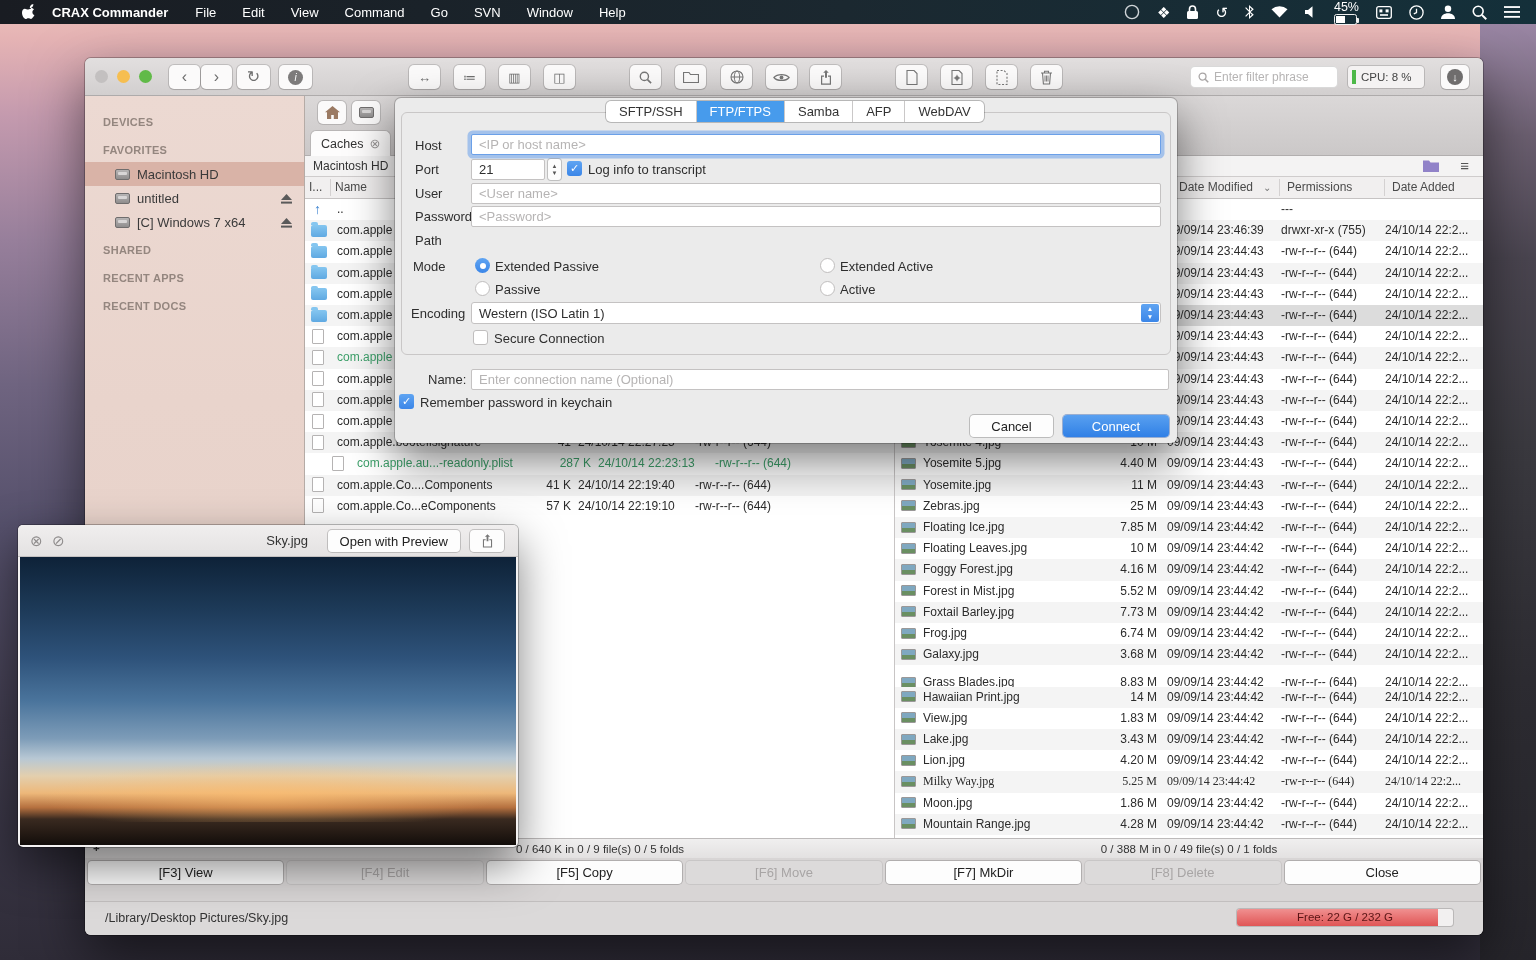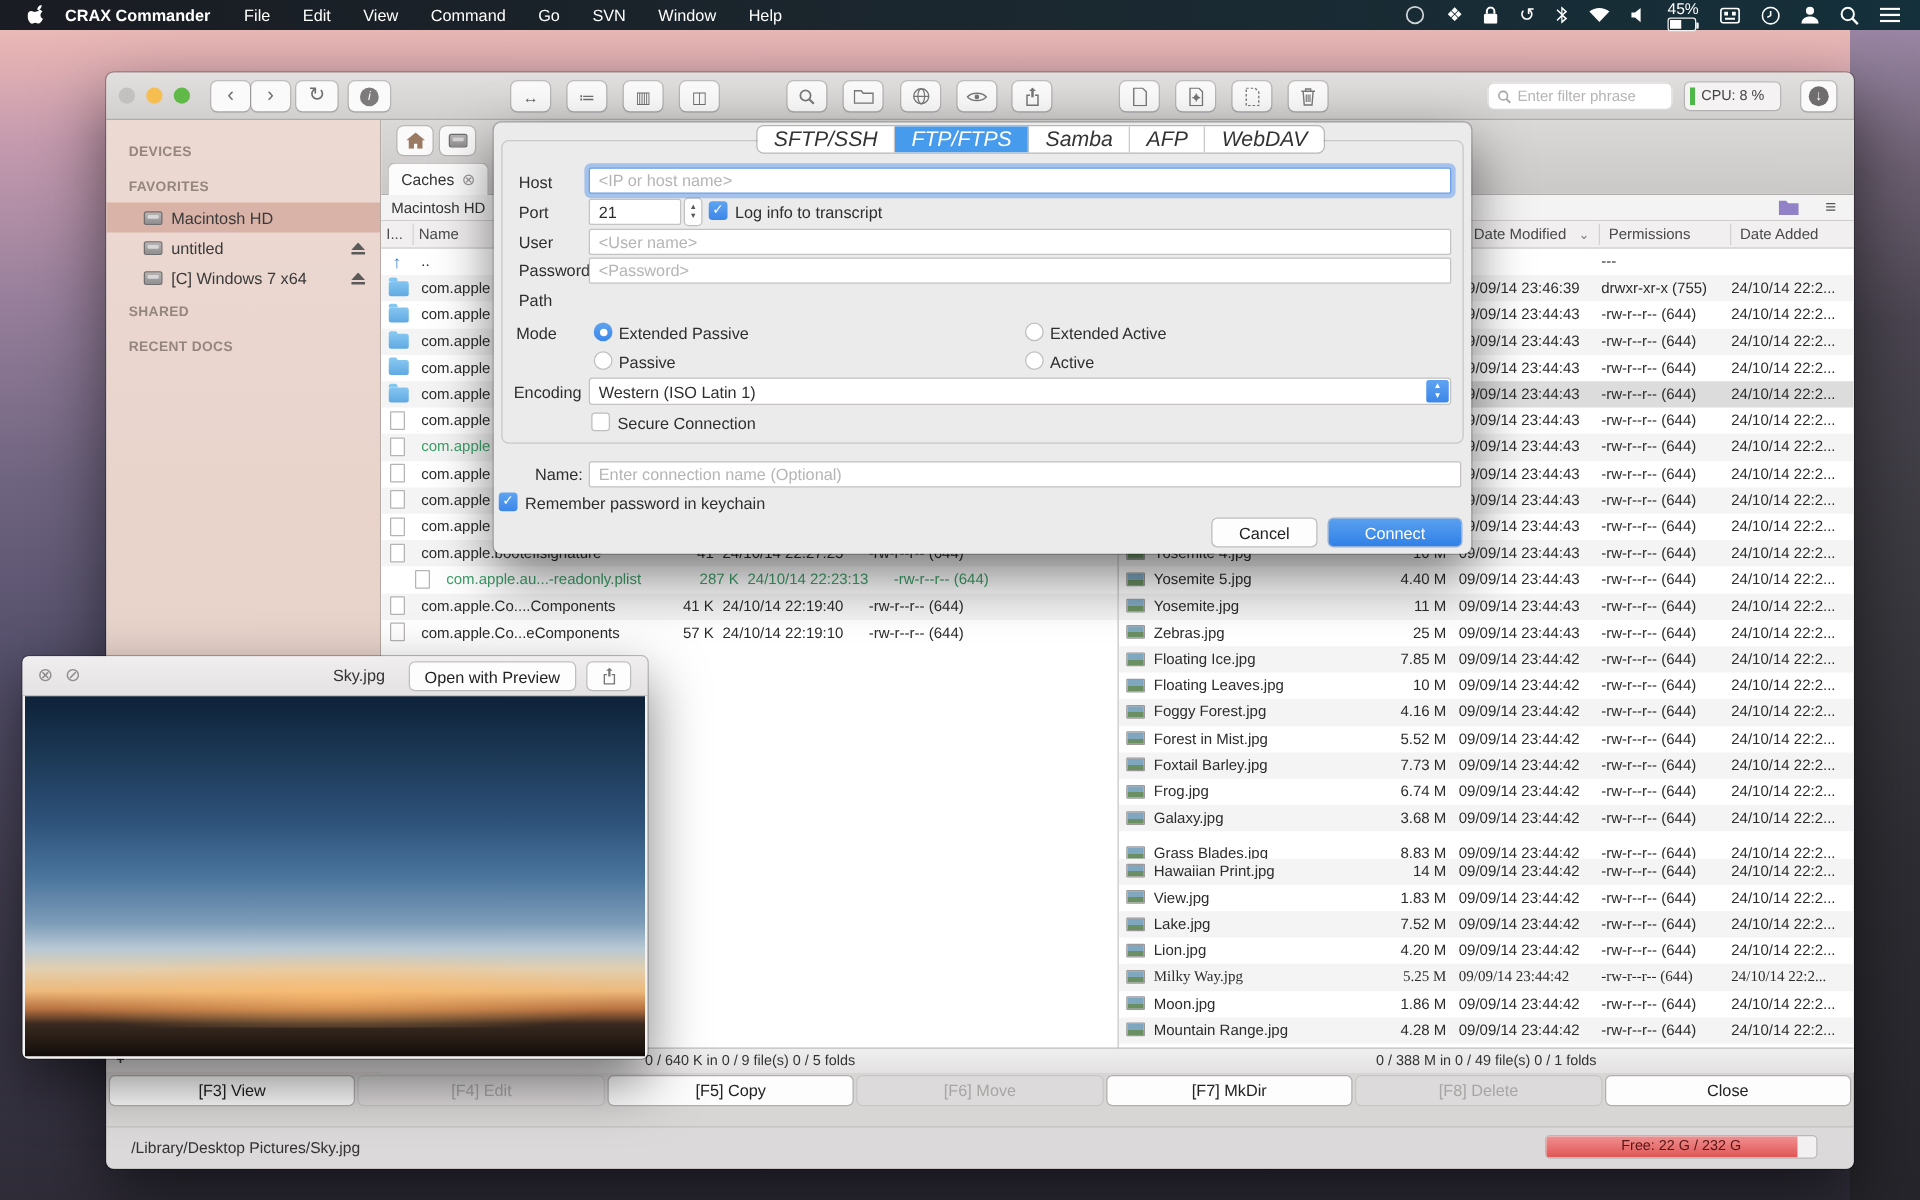--- a/index.html
+++ b/index.html
@@ -99,21 +99,21 @@
   .freebar { position:absolute; right:30px; top:7px; width:216px; height:17px; background:#f2f0f0; border-radius:3px;
     box-shadow:0 0 0 1px rgba(0,0,0,.15); overflow:hidden; }
   .freebar .fill { position:absolute; left:0; top:0; bottom:0; width:93%; background:linear-gradient(#f09090,#e05555); }
   .freebar .txt { position:absolute; width:100%; text-align:center; top:2px; font-size:11.5px; color:#5a1515; }
   
   .dialog { position:absolute; left:395px; top:98px; width:782px; height:345px; background:#ebebeb;
     border-radius:6px; box-shadow:0 18px 45px rgba(0,0,0,.5), 0 0 0 1px rgba(0,0,0,.2); z-index:20; font-size:13px; }
   .fieldset { position:absolute; left:6px; top:14px; width:770px; height:243px; border:1px solid #c9c7c7; border-radius:6px; }
   .segs { position:absolute; left:211px; top:3px; height:21px; display:flex; background:#fff; border-radius:5px;
     box-shadow:0 0 0 1px rgba(0,0,0,.22); overflow:hidden; z-index:2; }
-  .seg { padding:0 13px; display:flex; align-items:center; font-size:17px; color:#333; border-right:1px solid #cac8c8;font-style:italic; }
+  .seg { padding:0 13px; display:flex; align-items:center; font-size:13px; color:#333; border-right:1px solid #cac8c8; }
   .seg:last-child { border-right:none; }
   .seg.active { background:#479bec; color:#fff; }
   .dlabel { position:absolute; color:#2e2e2e; }
   .dinput { position:absolute; background:#fff; border:1px solid #c4c2c2; border-radius:2px; display:flex;
     align-items:center; padding:0 7px; font-size:13px; color:#2e2e2e; height:21px; }
   .ph { color:#b6b4b4; }
   .focusring { box-shadow:0 0 0 3.5px rgba(106,160,235,.55); border-color:#6ba0e8; }
   .stepper { position:absolute; width:13px; height:21px; background:#fdfdfd; border-radius:3px;
     box-shadow:0 0 0 1px rgba(0,0,0,.18); display:flex; flex-direction:column; align-items:center; justify-content:center;
     font-size:6px; color:#555; line-height:1.1; }
@@ -358,20 +358,21 @@
         </div>
         <div class="sb-item">
           <span class="drive-ic"></span>
           <span>[C] Windows 7 x64</span>
           <span class="sb-eject"><svg width="11" height="10" viewBox="0 0 11 10">
               <path d="M5.5 0L11 6H0z" fill="#5a5a5a"></path>
               <rect y="7.6" width="11" height="2" fill="#5a5a5a"></rect>
             </svg></span>
         </div>
         <div class="sb-label">SHARED</div>
+        <div class="sb-label">RECENT APPS</div>
         <div class="sb-label">RECENT DOCS</div>
       </div>
     </div>
 
   <div class="content">
     <div class="ptop">
       <span class="pbtn" style="left:13px;top:5px;width:28px;height:23px">
           <svg width="15" height="13" viewBox="0 0 15 13">
             <path d="M7.5 0L0 6.2h2V13h4.2V9h2.6v4H13V6.2h2z" fill="#9b7a63"></path>
           </svg>
@@ -714,21 +715,21 @@
           <span class="icon-thumb" style="left:6px"></span>
           <span class="cell" style="left:28px">View.jpg</span>
           <span class="cell" style="left:140px;width:122px;text-align:right">1.83 M</span>
           <span class="cell" style="left:272px">09/09/14 23:44:42</span>
           <span class="cell" style="left:386px">-rw-r--r-- (644)</span>
           <span class="cell" style="left:490px">24/10/14 22:2...</span>
         </div>
         <div class="frow alt" style="top: 530px;">
           <span class="icon-thumb" style="left:6px"></span>
           <span class="cell" style="left:28px">Lake.jpg</span>
-          <span class="cell" style="left:140px;width:122px;text-align:right">7.52 M</span>
+          <span class="cell" style="left:140px;width:122px;text-align:right">3.43 M</span>
           <span class="cell" style="left:272px">09/09/14 23:44:42</span>
           <span class="cell" style="left:386px">-rw-r--r-- (644)</span>
           <span class="cell" style="left:490px">24/10/14 22:2...</span>
         </div>
         <div class="frow" style="top: 551.2px;">
           <span class="icon-thumb" style="left:6px"></span>
           <span class="cell" style="left:28px">Lion.jpg</span>
           <span class="cell" style="left:140px;width:122px;text-align:right">4.20 M</span>
           <span class="cell" style="left:272px">09/09/14 23:44:42</span>
           <span class="cell" style="left:386px">-rw-r--r-- (644)</span>

